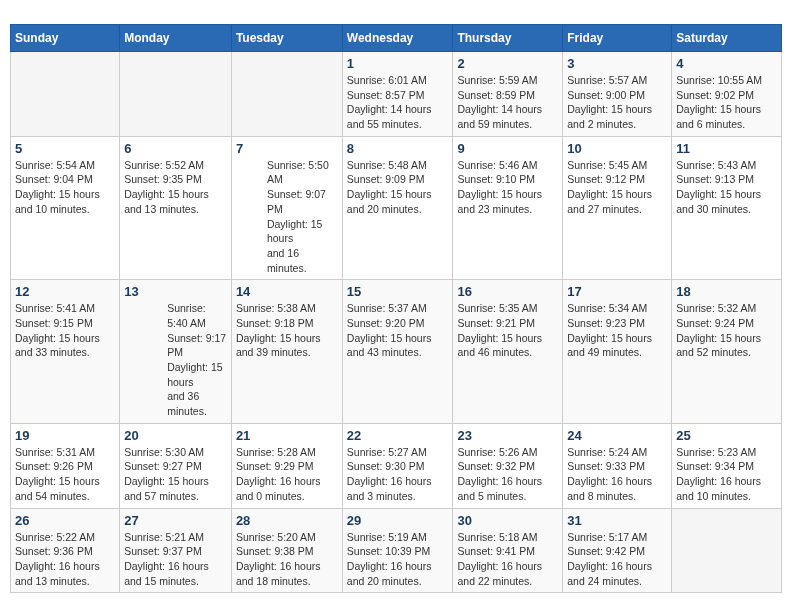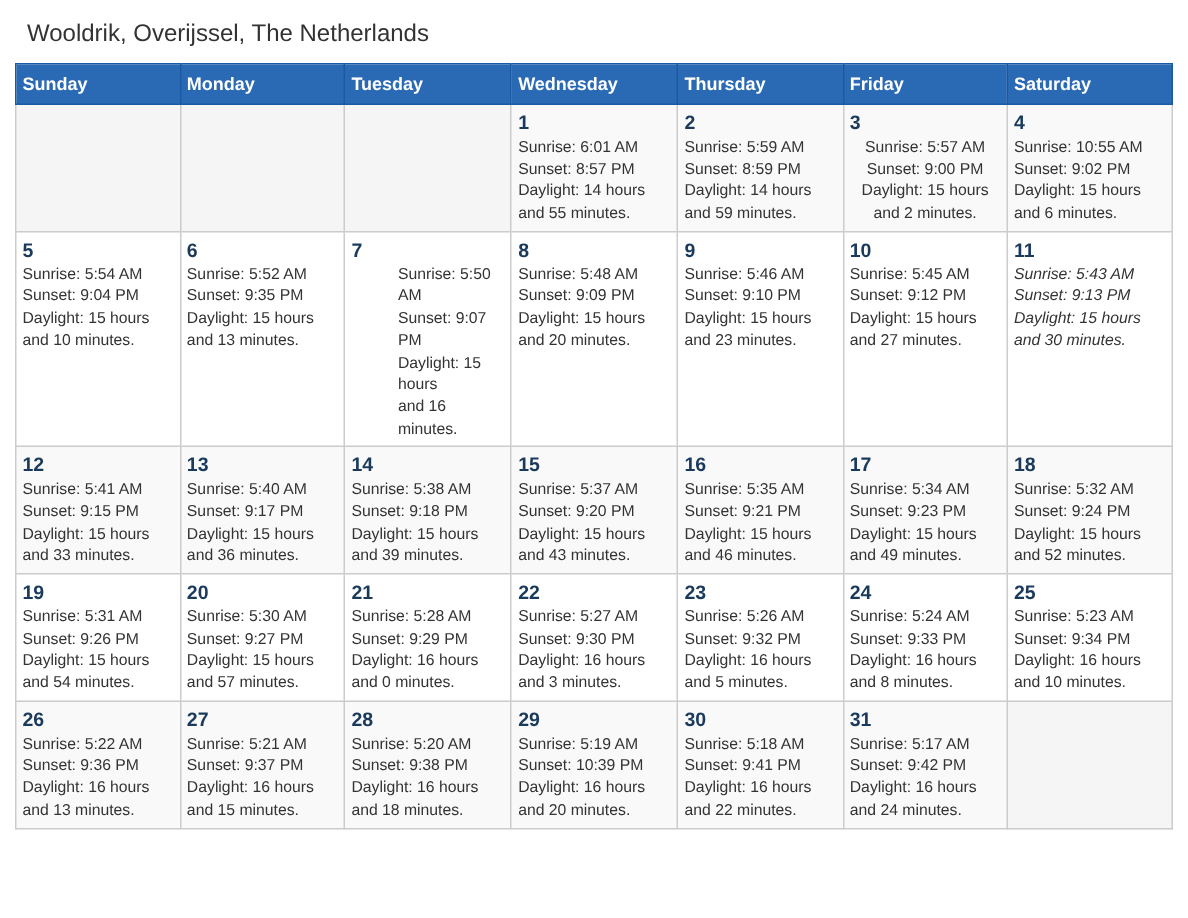--- a/index.html
+++ b/index.html
@@ -92,21 +92,20 @@
     }
     .empty-cell {
       background: #f5f5f5 !important;
     }
   </style>
 </head>
 <body>
 
 <div class="header">
   <div class="title-section">
-    <div class="location">Wooldrik, Overijssel, The Netherlands</div>
   </div>
 </div>
 
 <table>
   <thead>
     <tr>
     <th>Sunday</th>
         <th>Monday</th>
         <th>Tuesday</th>
         <th>Wednesday</th>
@@ -129,21 +128,21 @@
         </td>
         <td>
           <div class="day-number">2</div>
           <div class="day-info" style="white-space: pre-line;">Sunrise: 5:59 AM
 Sunset: 8:59 PM
 Daylight: 14 hours
 and 59 minutes.</div>
         </td>
         <td>
           <div class="day-number">3</div>
-          <div class="day-info" style="white-space: pre-line; text-align: center;">Sunrise: 5:57 AM
+          <div class="day-info" style="white-space: pre-line;">Sunrise: 5:57 AM
 Sunset: 9:00 PM
 Daylight: 15 hours
 and 2 minutes.</div>
         </td>
         <td>
           <div class="day-number">4</div>
           <div class="day-info" style="white-space: pre-line;">Sunrise: 10:55 AM
 Sunset: 9:02 PM
 Daylight: 15 hours
 and 6 minutes.</div>
@@ -187,37 +186,37 @@
         </td>
         <td>
           <div class="day-number">10</div>
           <div class="day-info" style="white-space: pre-line;">Sunrise: 5:45 AM
 Sunset: 9:12 PM
 Daylight: 15 hours
 and 27 minutes.</div>
         </td>
         <td>
           <div class="day-number">11</div>
-          <div class="day-info" style="white-space: pre-line; font-style: italic;">Sunrise: 5:43 AM
+          <div class="day-info" style="white-space: pre-line;">Sunrise: 5:43 AM
 Sunset: 9:13 PM
 Daylight: 15 hours
 and 30 minutes.</div>
         </td>
       </tr>
       <tr>
         <td>
           <div class="day-number">12</div>
           <div class="day-info" style="white-space: pre-line;">Sunrise: 5:41 AM
 Sunset: 9:15 PM
 Daylight: 15 hours
 and 33 minutes.</div>
         </td>
         <td>
           <div class="day-number">13</div>
-          <div class="day-info" style="white-space: pre-line;">Sunrise: 5:40 AM
+          <div class="day-info" style="white-space: pre-line; margin-left: 43px;">Sunrise: 5:40 AM
 Sunset: 9:17 PM
 Daylight: 15 hours
 and 36 minutes.</div>
         </td>
         <td>
           <div class="day-number">14</div>
           <div class="day-info" style="white-space: pre-line;">Sunrise: 5:38 AM
 Sunset: 9:18 PM
 Daylight: 15 hours
 and 39 minutes.</div>

